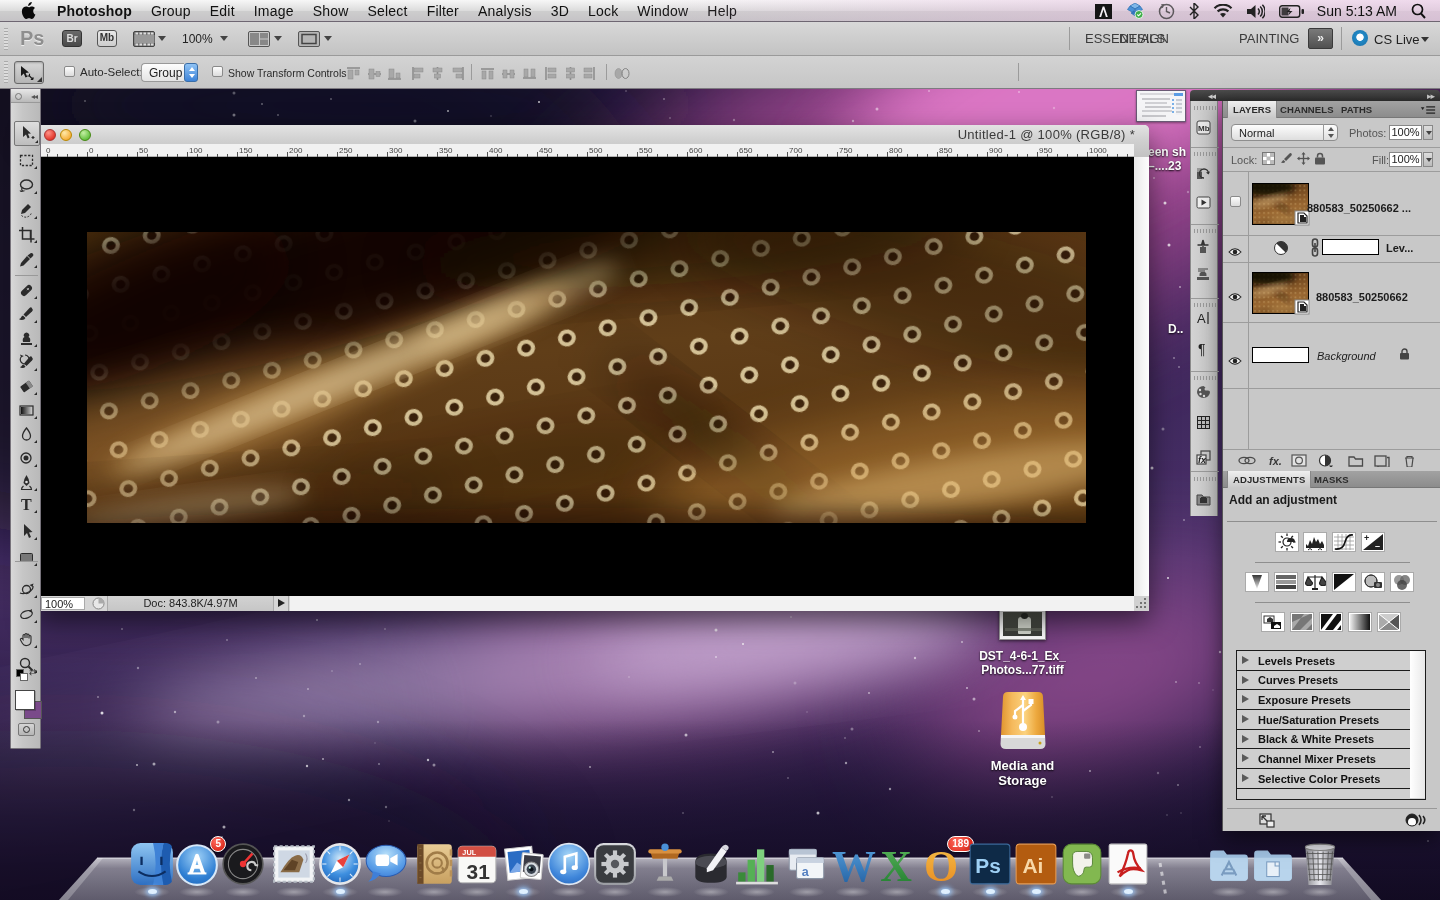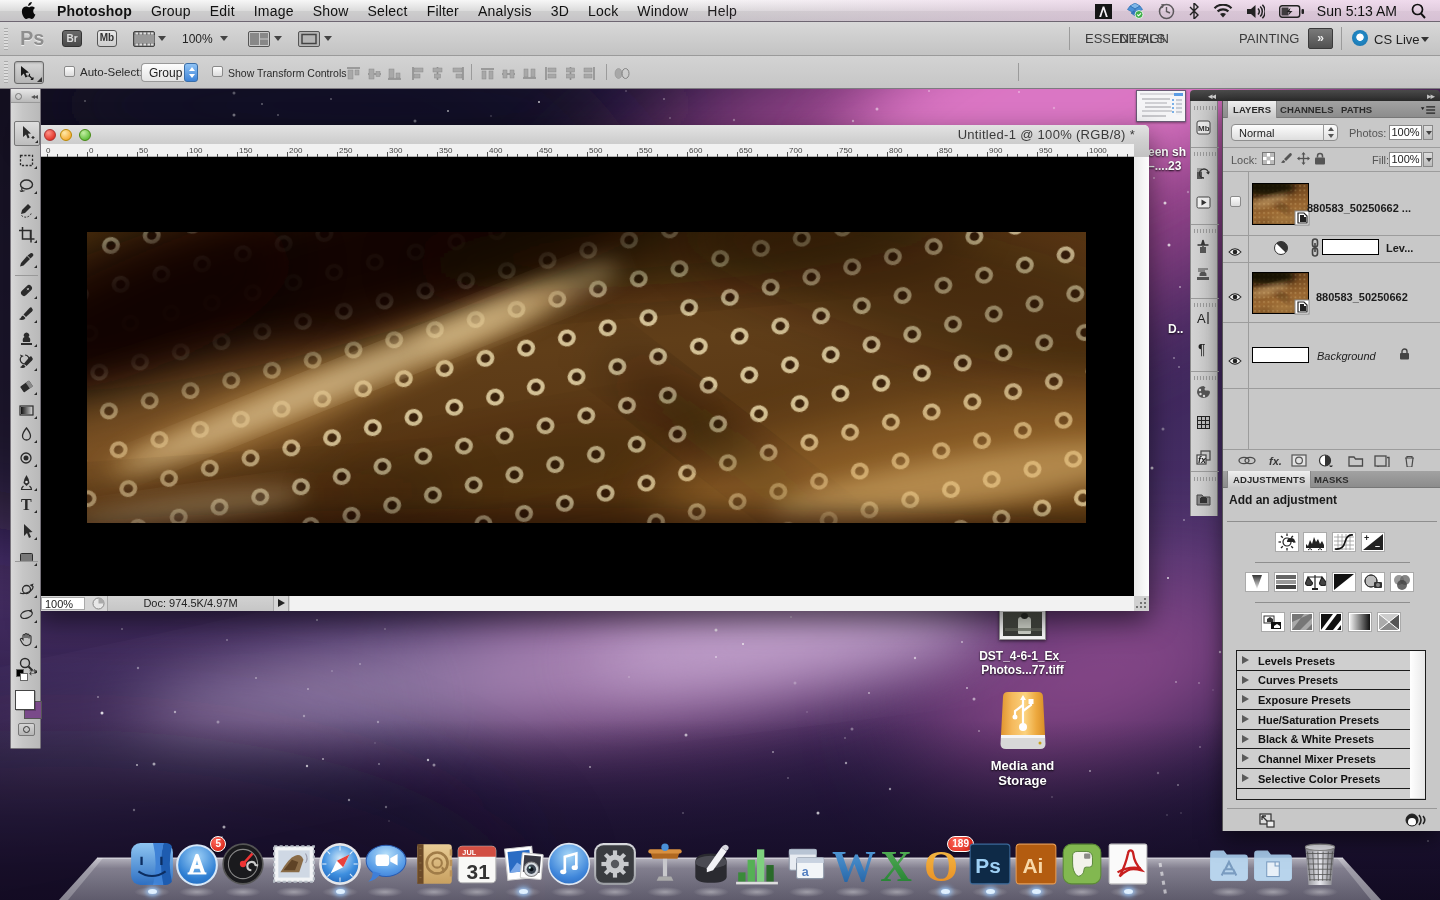--- a/index.html
+++ b/index.html
@@ -1014,21 +1014,21 @@
 <rect width="999" height="291" fill="#3a2008" opacity="0.08"></rect>
       </svg>
  </div>
  <div id="dscroll"></div>
  <div id="dstatus">
   <div class="abs" style="left:5px;top:1px;width:44px;height:13px;background:#fff;border:1px solid #aaa;font-size:11px;padding-left:3px">100%</div>
   <svg class="abs" style="left:56px;top:1px" width="13" height="13" viewBox="0 0 13 13">
         <circle cx="6.5" cy="6.5" r="5.5" fill="#e8e8e8" stroke="#888"></circle>
         <path d="M6.5 6.5 L6.5 1 A5.5 5.5 0 0 1 12 6.5 Z" fill="#aaa"></path>
       </svg>
-  <div class="abs" style="left:71px;top:0;width:167px;height:15px;background:linear-gradient(180deg,#d2d2d2,#c6c6c6);border-left:1px solid #aaa;border-right:1px solid #aaa;text-align:center;padding-top:1px">Doc: 974.5K/4.97M</div>
+  <div class="abs" style="left:71px;top:0;width:167px;height:15px;background:linear-gradient(180deg,#d2d2d2,#c6c6c6);border-left:1px solid #aaa;border-right:1px solid #aaa;text-align:center;padding-top:1px">Doc: 843.8K/4.97M</div>
   <div class="abs" style="left:238px;top:0;width:15px;height:15px;border-right:1px solid #aaa">
         <span class="abs" style="left:4px;top:3px;width:0;height:0;border-left:7px solid #222;border-top:4.5px solid transparent;border-bottom:4.5px solid transparent"></span>
       </div>
   <div class="abs" style="left:254px;top:0;right:15px;height:15px;background:#f2f2f2"></div>
   <div class="abs" style="right:0;top:0;width:15px;height:15px;background:#d0d0d0">
    <svg width="15" height="15" viewBox="0 0 15 15">
           <g fill="#555">
             <circle cx="11" cy="3" r="1"></circle>
             <circle cx="7" cy="7" r="1"></circle>
             <circle cx="11" cy="7" r="1"></circle>

